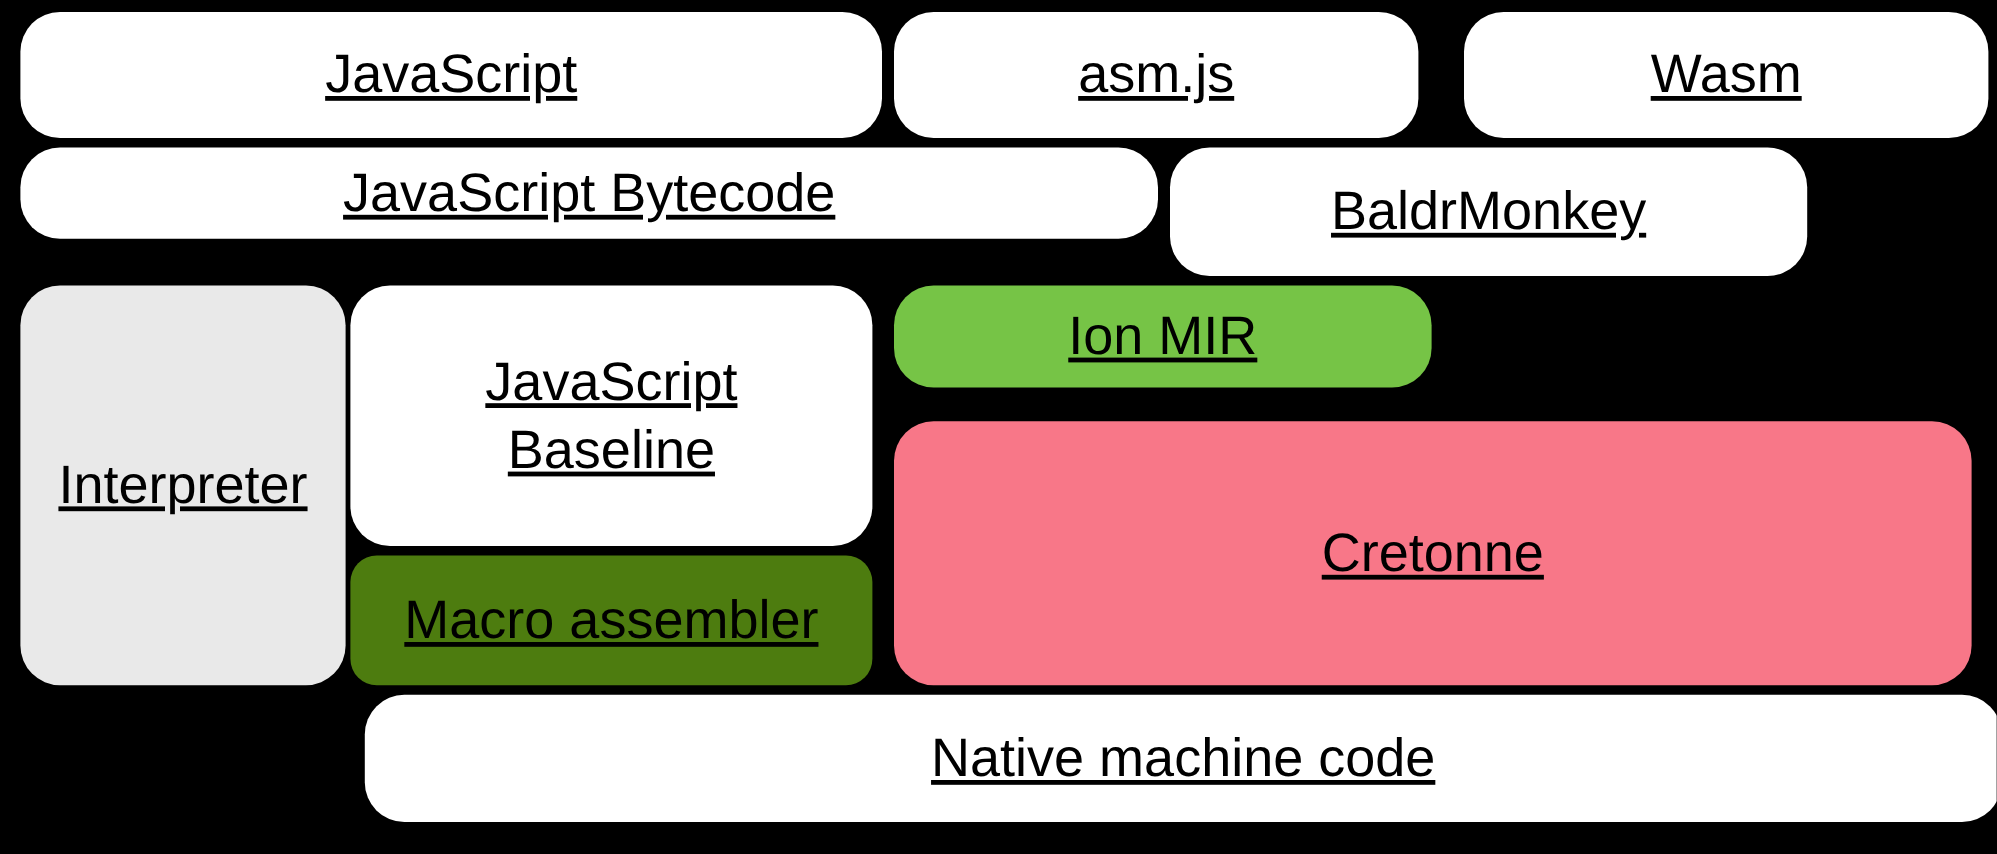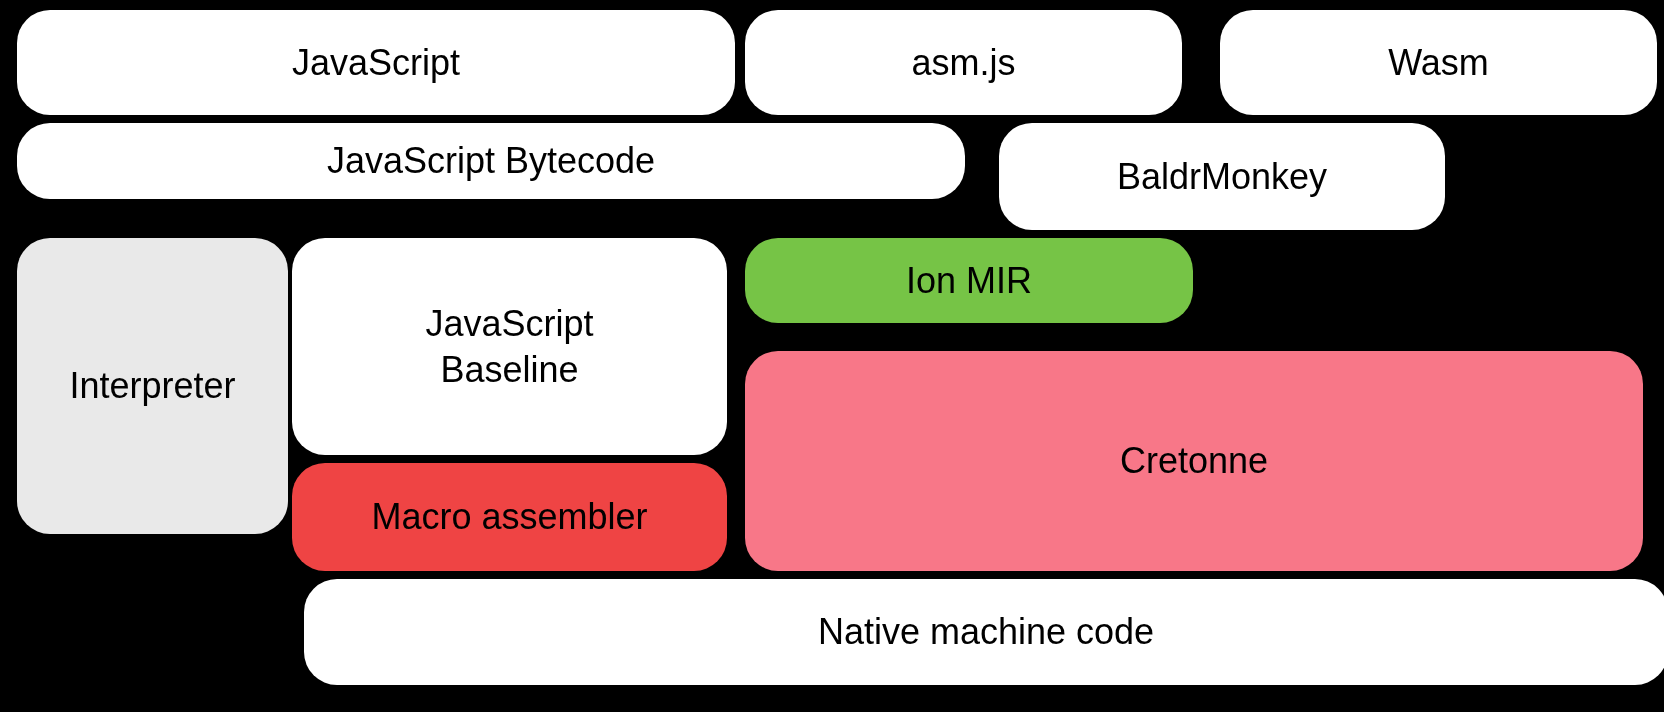--- a/index.html
+++ b/index.html
@@ -15,35 +15,36 @@
     overflow: hidden;
     font-family: "Liberation Sans", sans-serif;
   }
   .node {
     position: absolute;
     border-radius: 33px;
     display: flex;
     align-items: center;
     justify-content: center;
     text-align: center;
-    font-size: 36px;
+    font-size: 45px;
     line-height: 1.26;
     color: #000000;
     white-space: pre-line;
     background: #ffffff;
+    text-decoration: underline;
   }
   
   .n-javascript   { left: 17px;   top: 10px;  width: 718px;  height: 105px; }
   .n-asmjs        { left: 745px;  top: 10px;  width: 437px;  height: 105px; }
   .n-wasm         { left: 1208px; top: 10px;  width: 437px;  height: 105px; margin-left: 12px; }
   
   .n-bytecode     { left: 17px;   top: 123px; width: 948px;  height: 76px; }
-  .n-baldrmonkey  { left: 975px;  top: 123px; width: 446px;  height: 107px; margin-left: 24px; }
+  .n-baldrmonkey  { left: 975px;  top: 123px; width: 531px;  height: 107px; }
   
-  .n-interpreter  { left: 17px;   top: 238px; width: 271px;  height: 296px; }
+  .n-interpreter  { left: 17px;   top: 238px; width: 271px;  height: 333px; }
   .n-baseline     { left: 292px;  top: 238px; width: 435px;  height: 217px; }
   .n-ionmir       { left: 745px;  top: 238px; width: 448px;  height: 85px; }
   .n-cretonne     { left: 745px;  top: 351px; width: 898px;  height: 220px; }
   .n-macro        { left: 292px;  top: 463px; width: 435px;  height: 108px; }
   
   .n-native       { left: 304px;  top: 579px; width: 1364px; height: 106px; }
 </style>
 </head>
 <body>
 
@@ -61,17 +62,17 @@
 
   <div class="node n-interpreter" style="background: rgb(233, 233, 233);">Interpreter</div>
 
   <div class="node n-baseline" style="background: rgb(255, 255, 255);">JavaScript
 Baseline</div>
 
   <div class="node n-ionmir" style="background: rgb(118, 196, 70);">Ion MIR</div>
 
   <div class="node n-cretonne" style="background: rgb(248, 119, 136);">Cretonne</div>
 
-  <div class="node n-macro" style="background: #ef4444;">Macro assembler</div>
+  <div class="node n-macro" style="background: #4d7c0f; border-radius: 22px;">Macro assembler</div>
 
   <div class="node n-native" style="background: rgb(255, 255, 255);">Native machine code</div>
 
 </div>
 
 </body></html>

